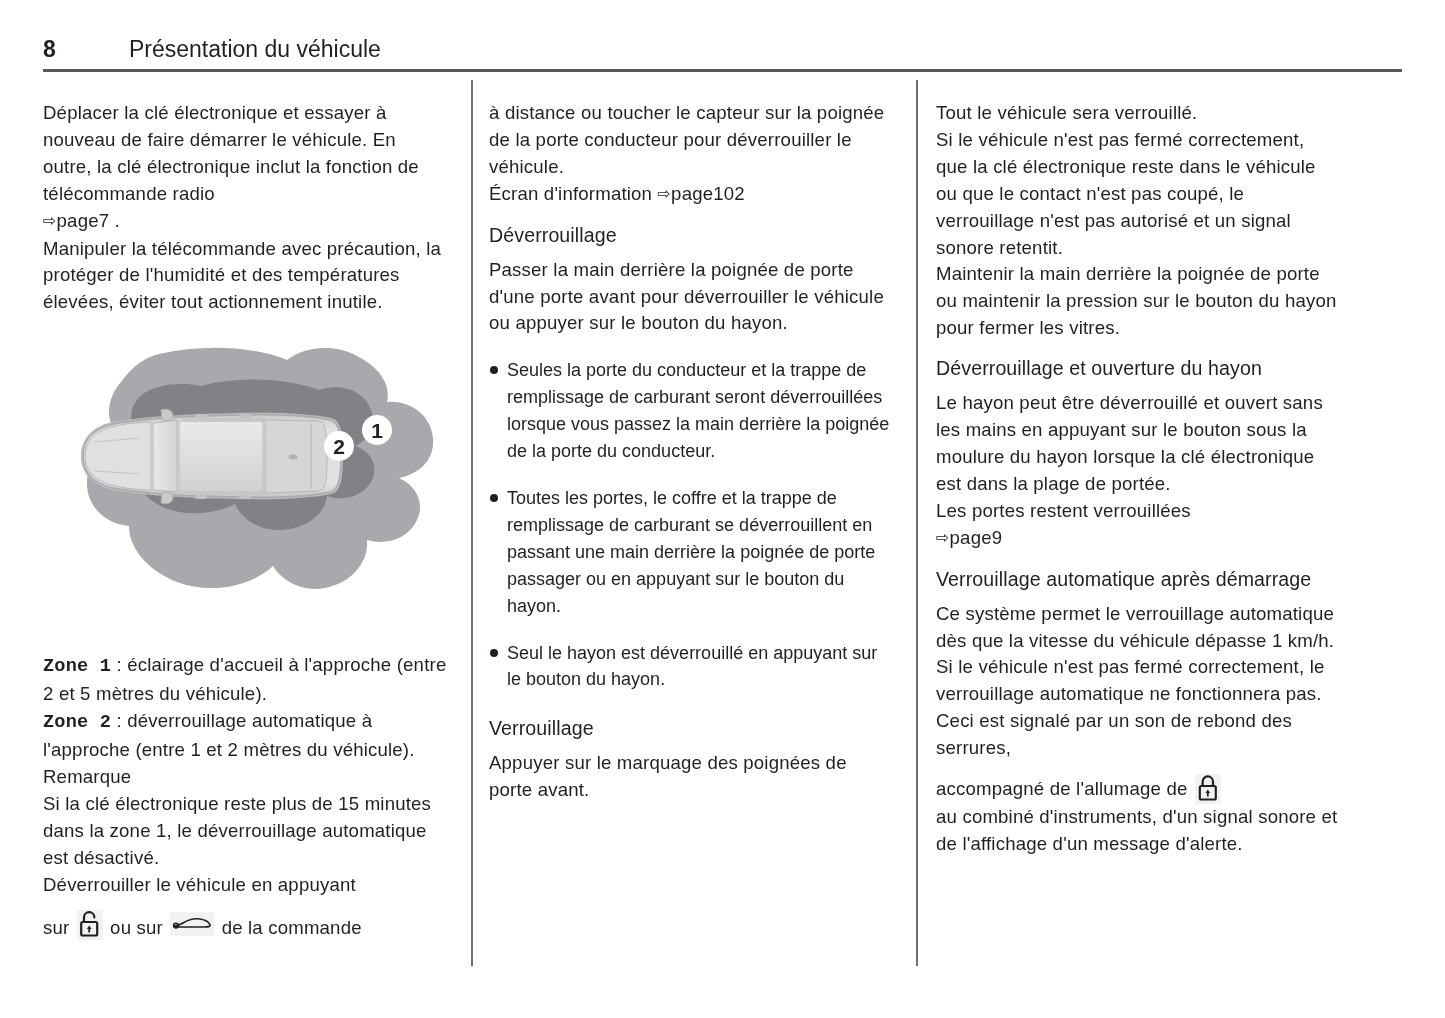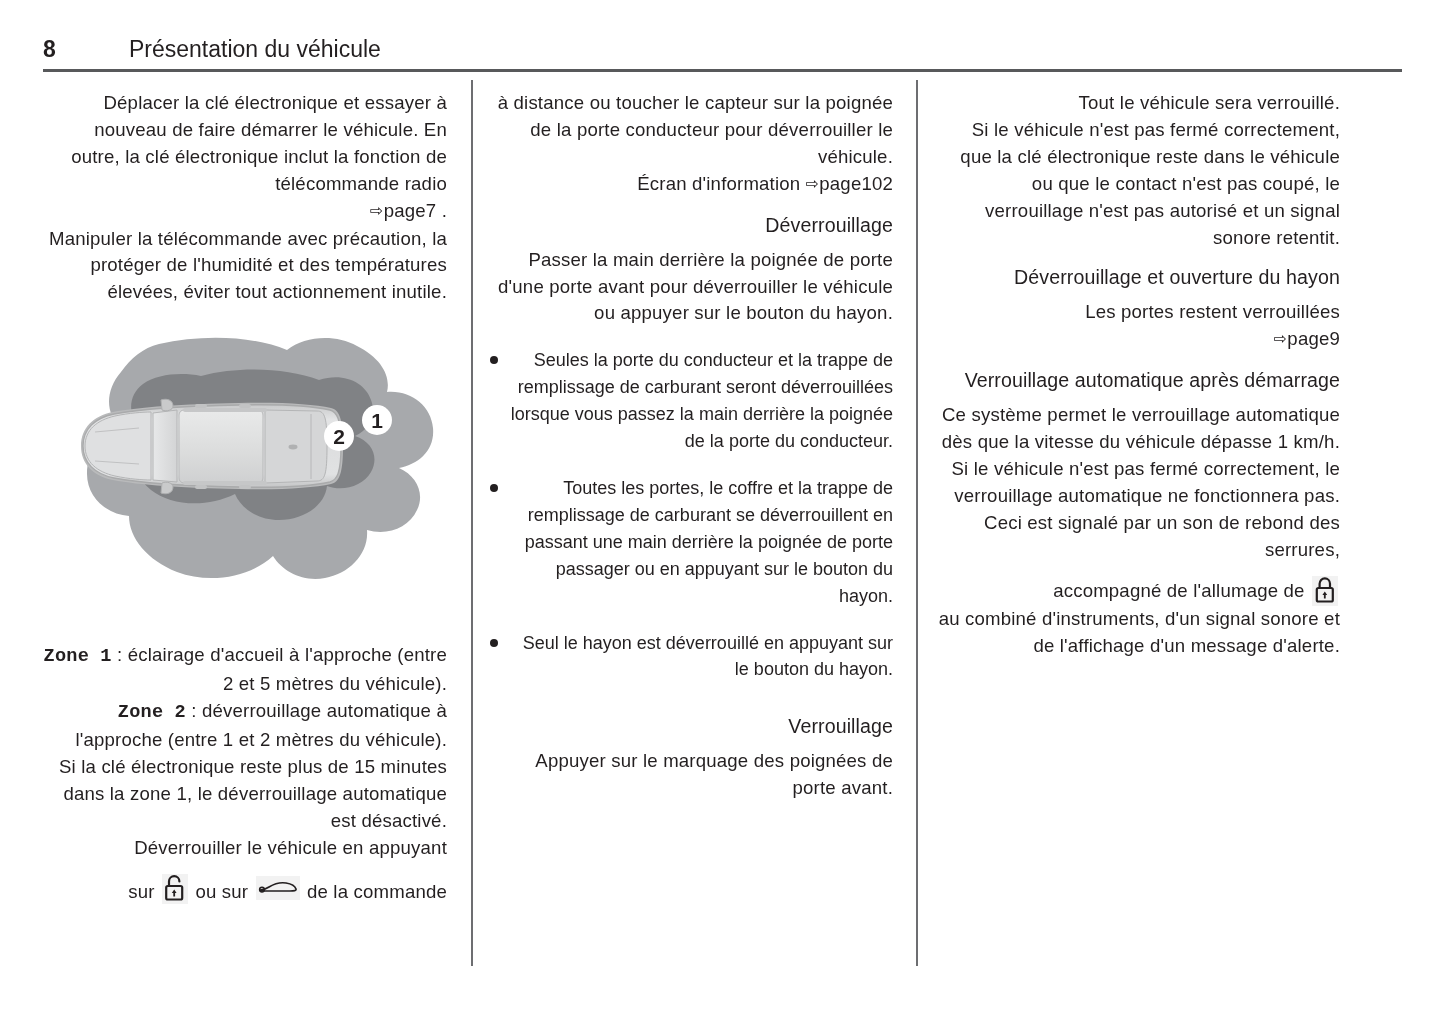--- a/index.html
+++ b/index.html
@@ -43,24 +43,23 @@
   }
 
   
   .columns {
     position: absolute;
     left: 43px; top: 86px;
     width: 1359px; height: 890px;
   }
   .col {
     position: absolute;
-    top: 4px;
+    top: 14px;
     width: 404px;
     height: 890px;
-    text-align: right;
   }
   .col-1 { left: 0px; }
   .col-2 { left: 446px; }
   .col-3 { left: 893px; }
 
   .divider {
     position: absolute;
     top: -6px;
     width: 2px;
     height: 886px;
@@ -102,21 +101,21 @@
     margin: 0;
     padding: 0;
   }
   ul.bullets li {
     position: relative;
     padding-left: 18px;
     font-size: 18px;
     line-height: 26.9px;
     margin-bottom: 20px;
   }
-  ul.bullets li:last-child { margin-bottom: 8px; }
+  ul.bullets li:last-child { margin-bottom: 0; }
   ul.bullets li .dot {
     position: absolute;
     left: 1px; top: 9px;
     width: 8px; height: 8px;
     border-radius: 50%;
     background: #231f20;
   }
 
   
   .inline-icon {
@@ -285,20 +284,21 @@
         </g>
       </svg>
     </div>
 
     <div class="gap-med"></div>
 
     <p class="body-text"><span class="bold">Zone 1</span><span> : éclairage d'accueil à l'approche (entre 2 et 5 mètres du véhicule).</span></p>
 
     <p class="body-text"><span class="bold">Zone 2</span><span> : déverrouillage automatique à l'approche (entre 1 et 2 mètres du véhicule).</span></p>
 
+    <p class="body-text">Remarque</p>
 
     <p class="body-text">Si la clé électronique reste plus de 15 minutes dans la zone 1, le déverrouillage automatique est désactivé.</p>
 
     <p class="body-text">Déverrouiller le véhicule en appuyant</p>
 
     <div style="height:12px"></div>
 
     <p class="body-text"><span>sur</span>
       <span class="inline-icon icon-lock-open">
         <svg width="26" height="30" viewBox="0 0 26 30" xmlns="http://www.w3.org/2000/svg">
@@ -340,25 +340,27 @@
     <div style="height:22px"></div>
     <h2 class="h2">Verrouillage</h2>
     <div class="gap-small"></div>
     <p class="body-text">Appuyer sur le marquage des poignées de porte avant.</p>
   </div>
 
   <div class="col col-3">
 
     <p class="body-text">Tout le véhicule sera verrouillé.</p>
     <p class="body-text">Si le véhicule n'est pas fermé correctement, que la clé électronique reste dans le véhicule ou que le contact n'est pas coupé, le verrouillage n'est pas autorisé et un signal sonore retentit.</p>
+    <p class="body-text">Maintenir la main derrière la poignée de porte ou maintenir la pression sur le bouton du hayon pour fermer les vitres.</p>
 
     <div class="gap-head"></div>
     <h2 class="h2">Déverrouillage et ouverture du hayon</h2>
     <div class="gap-small"></div>
 
+    <p class="body-text">Le hayon peut être déverrouillé et ouvert sans les mains en appuyant sur le bouton sous la moulure du hayon lorsque la clé électronique est dans la plage de portée.</p>
     <p class="body-text">Les portes restent verrouillées</p>
     <p class="body-text"><span class="arrow-ref">⇨</span><span>page9</span></p>
 
     <div class="gap-head"></div>
     <h2 class="h2">Verrouillage automatique après démarrage</h2>
     <div class="gap-small"></div>
 
     <p class="body-text">Ce système permet le verrouillage automatique dès que la vitesse du véhicule dépasse 1 km/h.</p>
     <p class="body-text">Si le véhicule n'est pas fermé correctement, le verrouillage automatique ne fonctionnera pas. Ceci est signalé par un son de rebond des serrures,</p>
 

